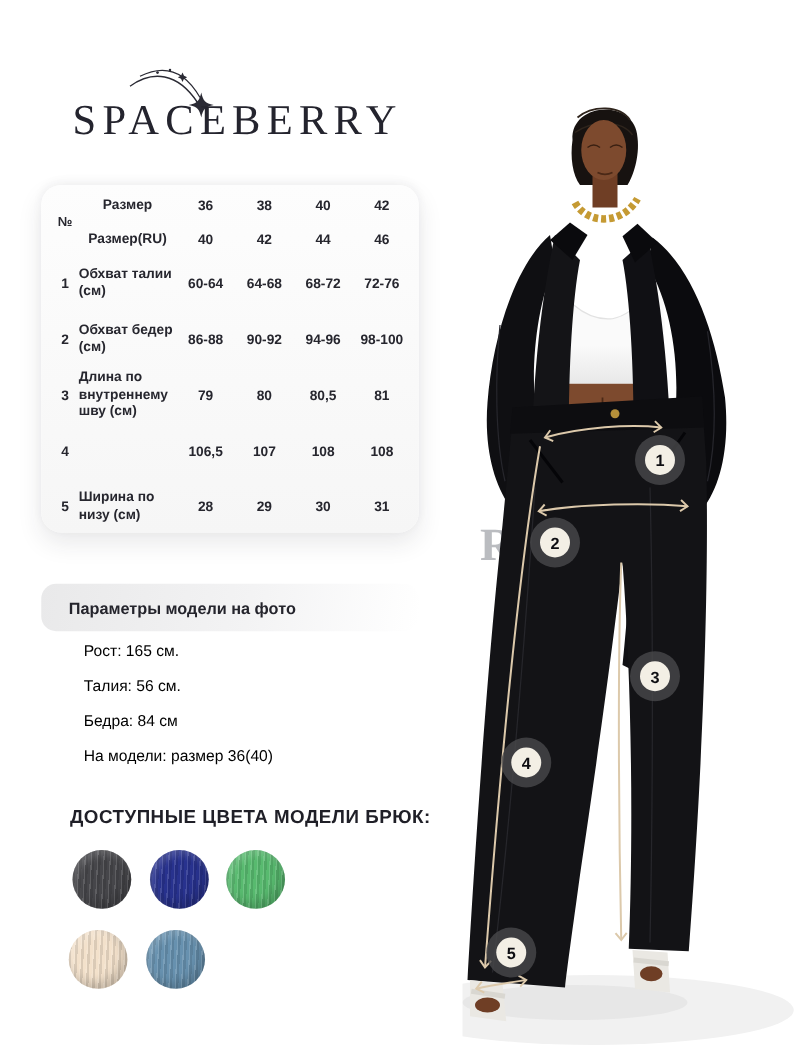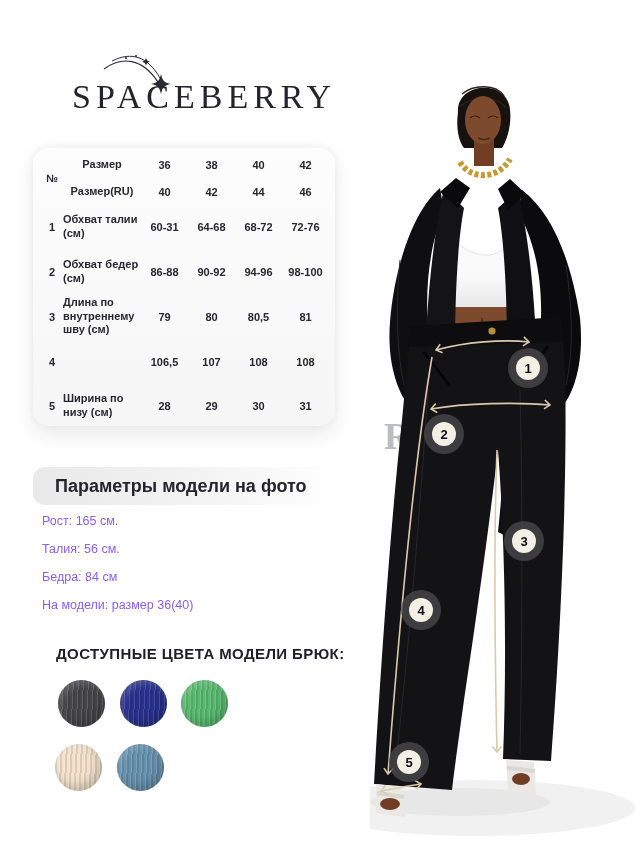--- a/index.html
+++ b/index.html
@@ -10,21 +10,20 @@
   }
 
   
   .logo-wrap { position:absolute; left:58px; top:54px; width:260px; height:64px; }
   .comet { position:absolute; left:44px; top:-2px; }
   .logo-text {
     position:absolute; left:0; top:24px;
     font-family:"Liberation Serif", serif;
     font-size:34px; font-weight:500; letter-spacing:5px; color:#24242e;
     white-space:nowrap;
-    margin-left:14px;
   }
 
   
   .size-card {
     position:absolute; left:33px; top:148px; width:302px; height:278px;
     background:linear-gradient(180deg,#fdfdfd 0%,#f6f6f6 100%);
     border-radius:16px;
     box-shadow:0 8px 20px rgba(40,40,50,.10), 0 -2px 8px rgba(40,40,50,.05);
     padding:3px 6px 0 8px;
   }
@@ -39,22 +38,22 @@
   .t-val { font-size:11px; font-weight:700; }
   .t-num { font-size:11px; font-weight:700; }
 
   
   .params-bar {
     position:absolute; left:33px; top:467px; width:302px; height:38px;
     border-radius:12px;
     background:linear-gradient(100deg,#e9e9ea 0%,#f3f3f4 55%,rgba(255,255,255,0) 100%);
     display:flex; align-items:center; padding-left:22px;
   }
-  .params-bar span { font-size:18px; font-weight:700; color:#24242c; }
-  .param-line { position:absolute; left:42px; font-size:12.5px; font-weight:500; color:#8b5cf6; }
+  .params-bar span { font-size:13px; font-weight:700; color:#24242c; }
+  .param-line { position:absolute; left:67px; font-size:12.5px; font-weight:500; color:#000000; }
   .param-height { top:514px; }
   .param-waist  { top:542px;text-align:right; }
   .param-hips   { top:570px; }
   .param-size   { top:598px; }
 
   
   .colors-title {
     position:absolute; left:56px; top:645px;
     font-size:15px; font-weight:700; letter-spacing:.4px; color:#1f1f27;
   }
@@ -114,21 +113,21 @@
     <div class="t-cell t-val" style="grid-row:1;grid-column:6">42</div>
 
     <div class="t-cell t-label" style="grid-row:2;grid-column:2">Размер(RU)</div>
     <div class="t-cell t-val" style="grid-row:2;grid-column:3">40</div>
     <div class="t-cell t-val" style="grid-row:2;grid-column:4">42</div>
     <div class="t-cell t-val" style="grid-row:2;grid-column:5">44</div>
     <div class="t-cell t-val" style="grid-row:2;grid-column:6">46</div>
 
     <div class="t-cell t-num" style="grid-row:3;grid-column:1">1</div>
     <div class="t-cell t-label" style="grid-row:3;grid-column:2">Обхват талии (см)</div>
-    <div class="t-cell t-val" style="grid-row:3;grid-column:3">60-31</div>
+    <div class="t-cell t-val" style="grid-row:3;grid-column:3">60-64</div>
     <div class="t-cell t-val" style="grid-row:3;grid-column:4">64-68</div>
     <div class="t-cell t-val" style="grid-row:3;grid-column:5">68-72</div>
     <div class="t-cell t-val" style="grid-row:3;grid-column:6">72-76</div>
 
     <div class="t-cell t-num" style="grid-row:4;grid-column:1">2</div>
     <div class="t-cell t-label" style="grid-row:4;grid-column:2">Обхват бедер (см)</div>
     <div class="t-cell t-val" style="grid-row:4;grid-column:3">86-88</div>
     <div class="t-cell t-val" style="grid-row:4;grid-column:4">90-92</div>
     <div class="t-cell t-val" style="grid-row:4;grid-column:5">94-96</div>
     <div class="t-cell t-val" style="grid-row:4;grid-column:6">98-100</div>

